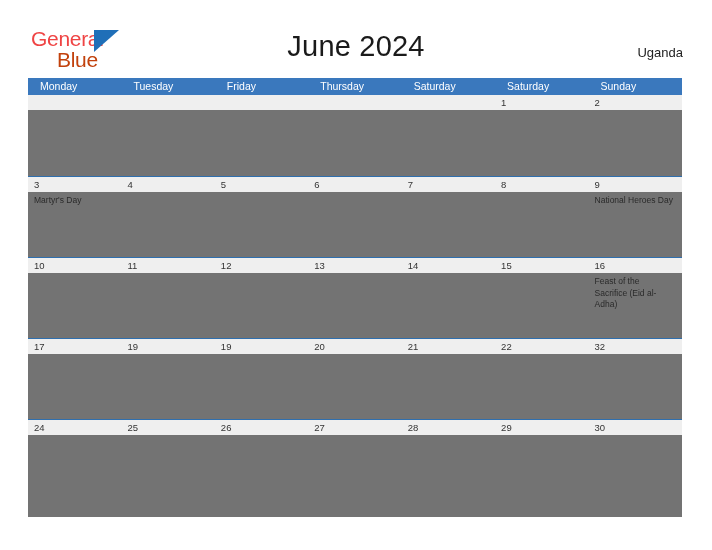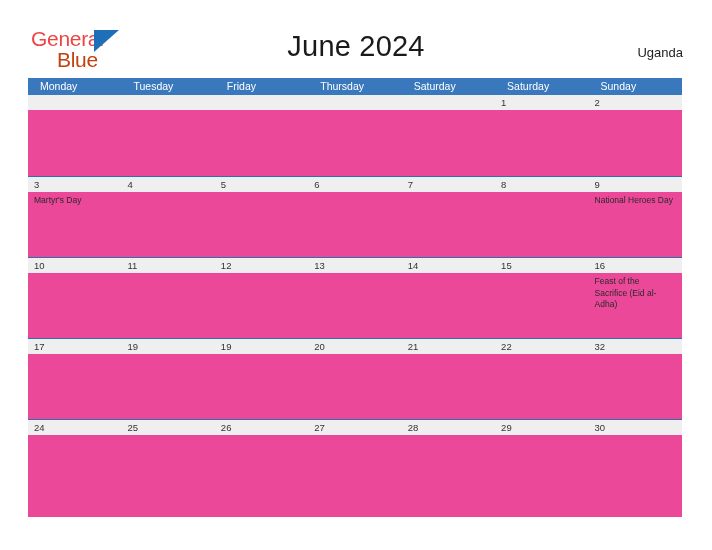--- a/index.html
+++ b/index.html
@@ -116,21 +116,21 @@
   .week .datecell {
     flex: 1 1 0;
     font-size: 9.5px;
     color: #333333;
     padding-left: 6px;
     box-sizing: border-box;
     line-height: 15px;
   }
   .week .eventrow {
     display: flex;
-    background: #ec4899;
+    background: #737373;
     height: 82px;
   }
   .week .eventcell {
     flex: 1 1 0;
     padding: 3px 8px 0 6px;
     box-sizing: border-box;
     font-size: 8.5px;
     line-height: 11.5px;
     color: #2a2a2a;
     word-wrap: break-word;

